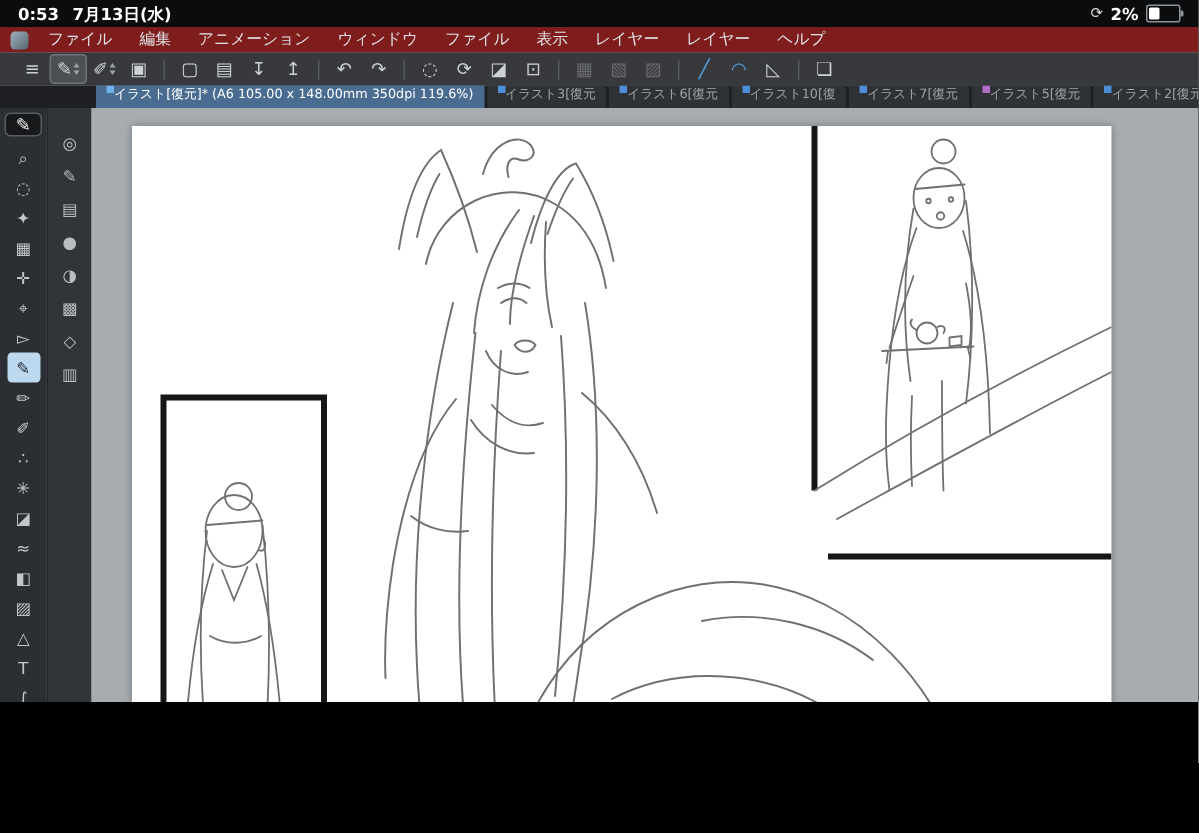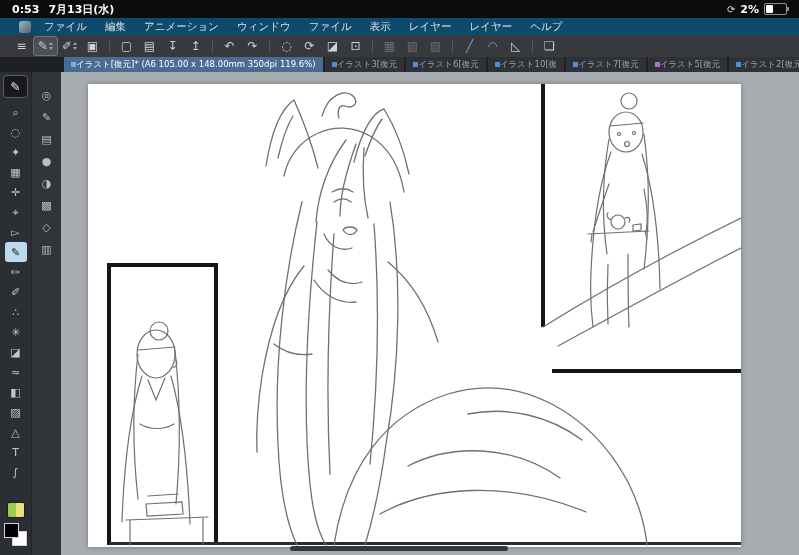--- a/index.html
+++ b/index.html
@@ -1,53 +1,53 @@
 <!DOCTYPE html>
 <html><head>
 <meta charset="utf-8">
 <style>
   html,body{margin:0;padding:0;background:#000;}
-  #app{position:relative;width:799px;height:555px;overflow:hidden;
+  #app{position:relative;width:799px;height:468px;overflow:hidden;
        background:#a7acb1;font-family:"DejaVu Sans","Liberation Sans",sans-serif;
        -webkit-user-select:none;user-select:none;}
 
   
   .status-bar{position:absolute;left:0;top:0;right:0;height:18px;background:#0b0c0e;
     color:#fff;display:flex;align-items:center;font-size:11px;font-weight:bold;padding:0 12px;box-sizing:border-box;}
   .status-left{display:flex;gap:9px;align-items:center;}
   .status-right{margin-left:auto;display:flex;gap:5px;align-items:center;}
   .rot-lock{font-size:10px;color:#d8d8d8;font-weight:normal;}
   .battery{width:21px;height:10px;border:1px solid #8f9398;border-radius:2px;position:relative;}
   .battery::after{content:"";position:absolute;right:-3px;top:2.5px;width:2px;height:4px;background:#8f9398;border-radius:0 1px 1px 0;}
   .battery-fill{position:absolute;left:1px;top:1px;bottom:1px;width:33%;background:#fff;border-radius:1px;}
 
   
-  .menu-bar{position:absolute;left:0;top:18px;right:0;height:17px;background:#0c4a6e;
-    display:flex;align-items:center;padding-left:19px;box-sizing:border-box;}
+  .menu-bar{position:absolute;left:0;top:18px;right:0;height:17px;background:#7f1d1d;
+    display:flex;align-items:center;padding-left:7px;box-sizing:border-box;}
   .app-logo{width:12px;height:12px;border-radius:3px;background:linear-gradient(135deg,#9fb2bf,#56656f);margin-right:4px;}
   .menu-item{color:#dfe1e3;font-size:10.5px;padding:0 9px;white-space:nowrap;line-height:17px;}
 
   
   .toolbar{position:absolute;left:0;top:35px;right:0;height:22px;background:#37393d;
     display:flex;align-items:center;padding-left:10px;box-sizing:border-box;}
   .tb-item{width:23px;height:18px;display:flex;align-items:center;justify-content:center;
     color:#cfd2d5;font-size:12px;border-radius:3px;position:relative;flex:0 0 auto;}
   .tb-item.selected{background:#4b5055;border:1px solid #707579;}
   .tb-item.accent .tb-glyph{color:#5aa7ea;}
   .tb-item.disabled{opacity:.32;}
   .tb-item.sep{width:1px;height:13px;background:#55595e;margin:0 5px;border-radius:0;}
   .tb-spin{display:flex;flex-direction:column;gap:2px;margin-left:1px;}
   .tb-spin i{display:block;width:0;height:0;border-left:2.5px solid transparent;border-right:2.5px solid transparent;}
   .tb-spin i.up{border-bottom:3px solid #9ea2a6;}
   .tb-spin i.dn{border-top:3px solid #9ea2a6;}
 
   
   .tab-bar{position:absolute;left:0;top:57px;right:0;height:15px;background:#1e2023;
     display:flex;align-items:stretch;padding-left:64px;box-sizing:border-box;}
-  .tab{display:flex;align-items:center;gap:0;padding:0 7px;font-size:8.5px;color:#a0a4a8;
+  .tab{display:flex;gap:0;padding:0 7px;font-size:8.5px;color:#a0a4a8;
     background:#2e3135;margin-right:2px;white-space:nowrap;overflow:hidden;flex:0 0 auto;max-width:86px;box-sizing:border-box;}
   .tab.active{background:#4a6c90;color:#fff;max-width:260px;}
   .tab .dot{width:5px;height:5px;flex:0 0 auto;background:#4d8fd6;}
 
   
   .left-col1{position:absolute;left:0;top:72px;bottom:0;width:31px;background:#2b2e32;
     display:flex;flex-direction:column;align-items:center;padding-top:3px;box-sizing:border-box;}
   .left-col2{position:absolute;left:31px;top:72px;bottom:0;width:30px;background:#313438;
     display:flex;flex-direction:column;align-items:center;padding-top:12px;box-sizing:border-box;border-left:1px solid #232528;}
   .cur-tool{width:23px;height:21px;background:#17191b;border:1px solid #5a5e63;border-radius:4px;

